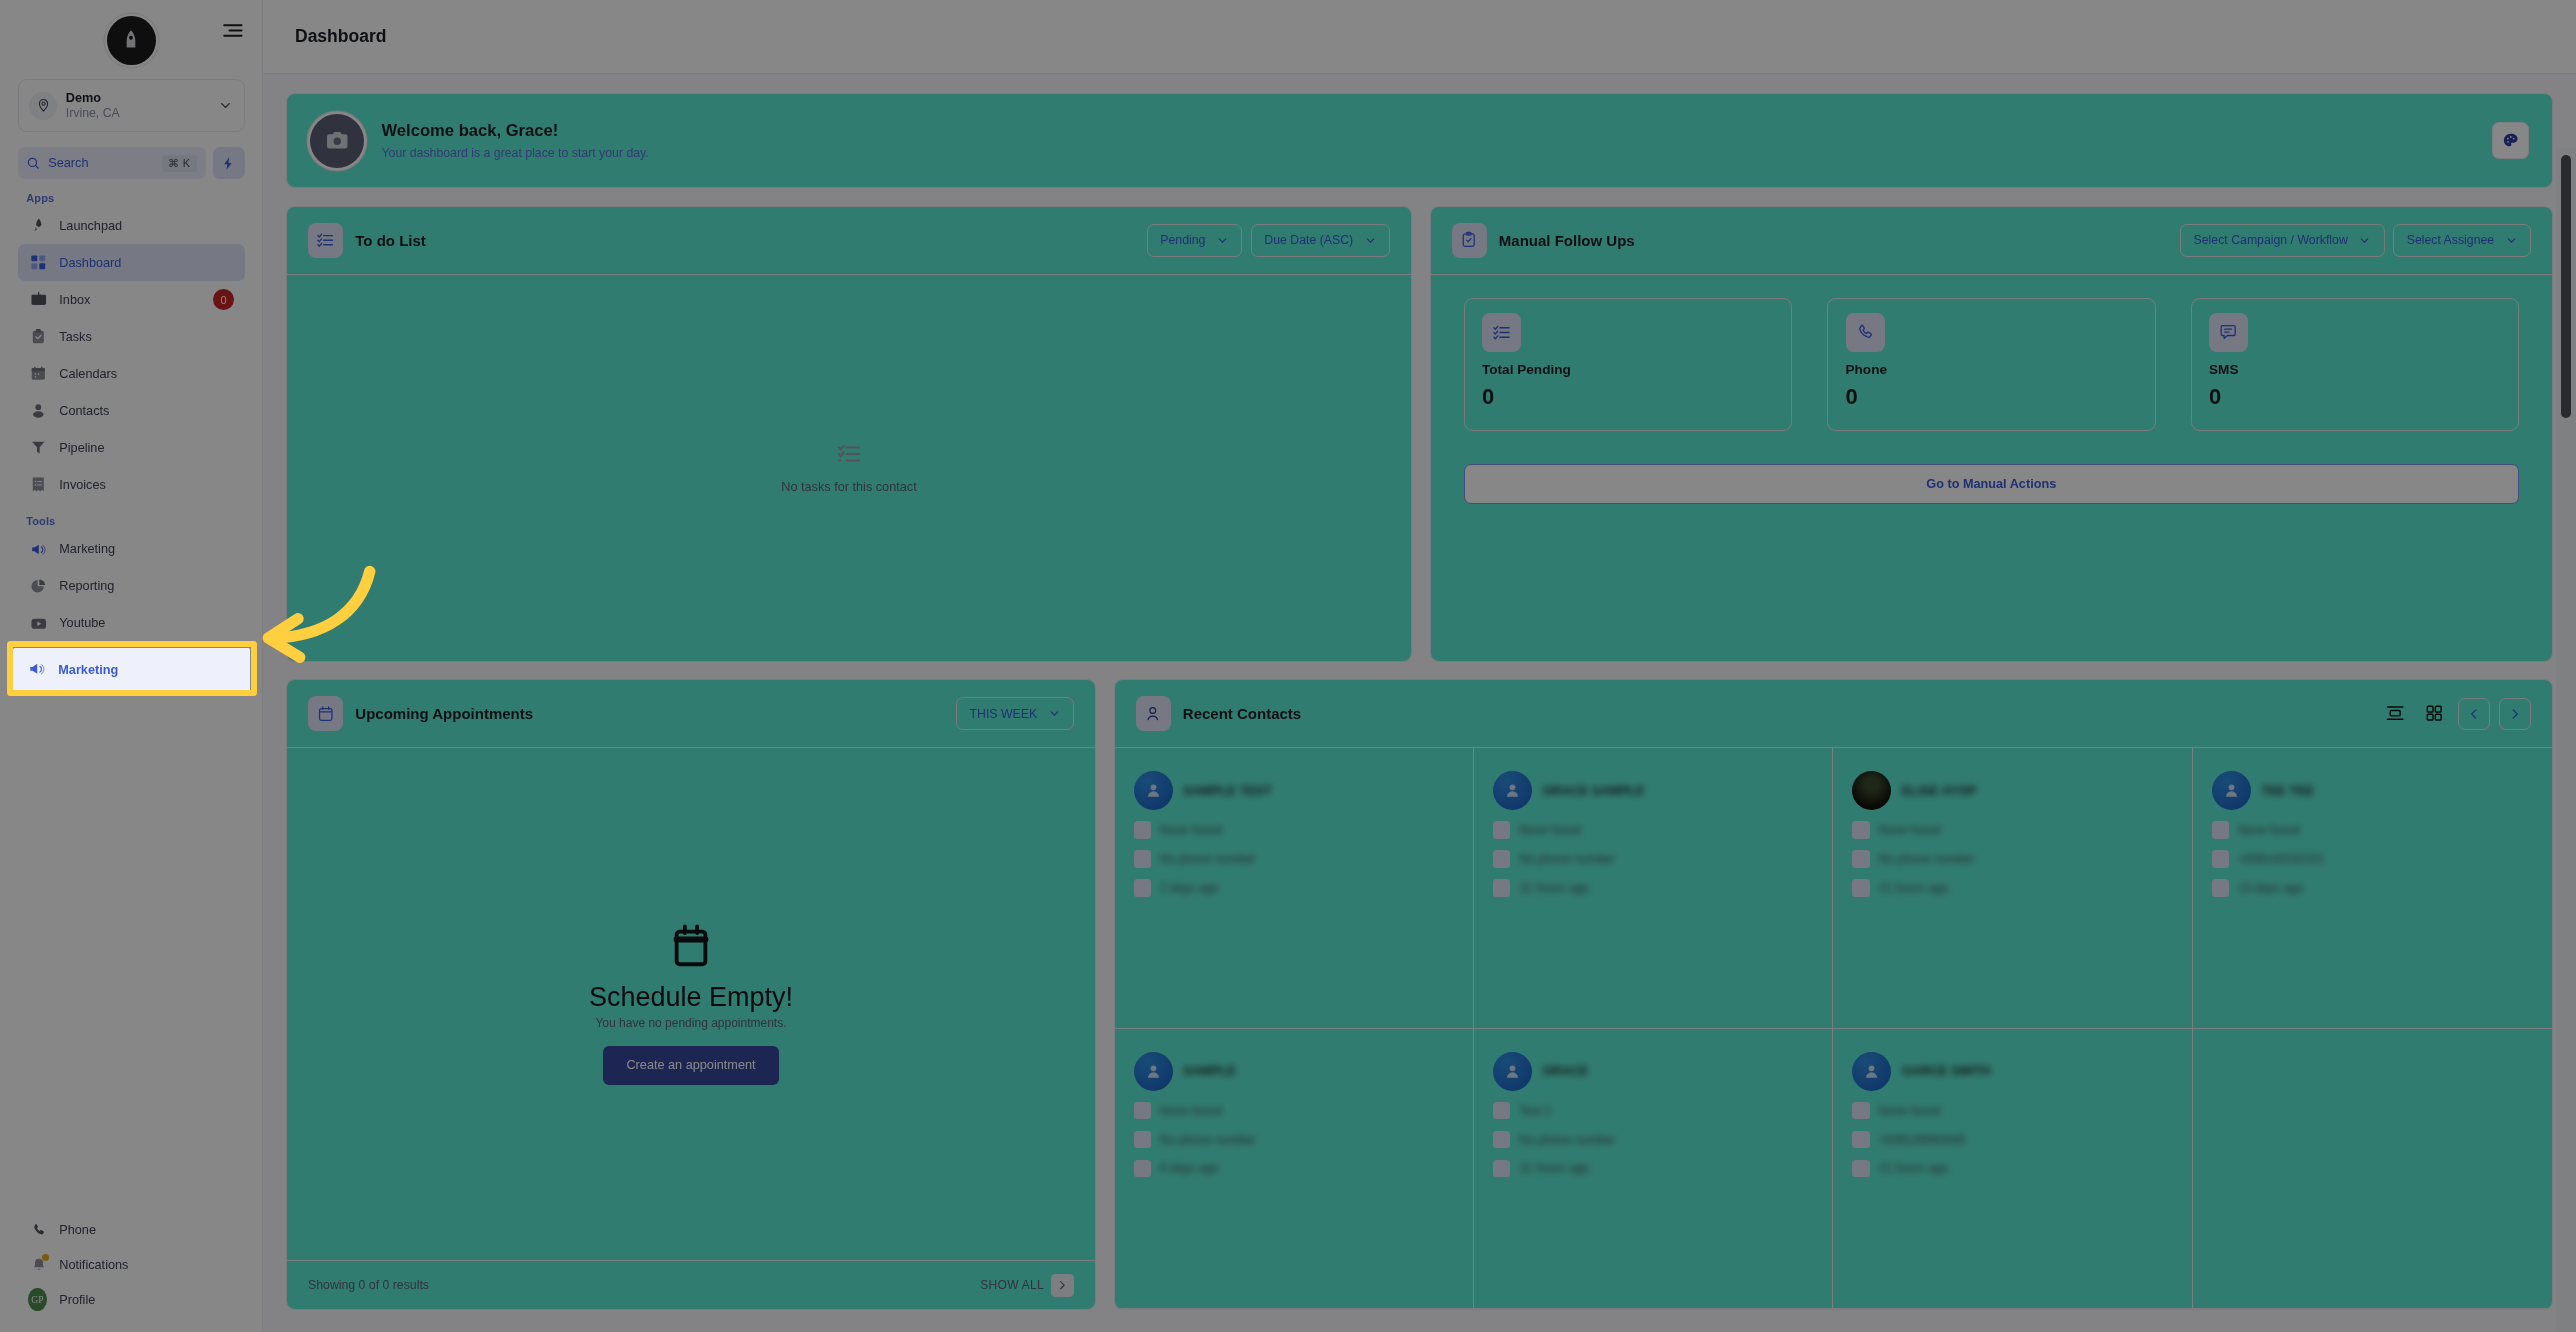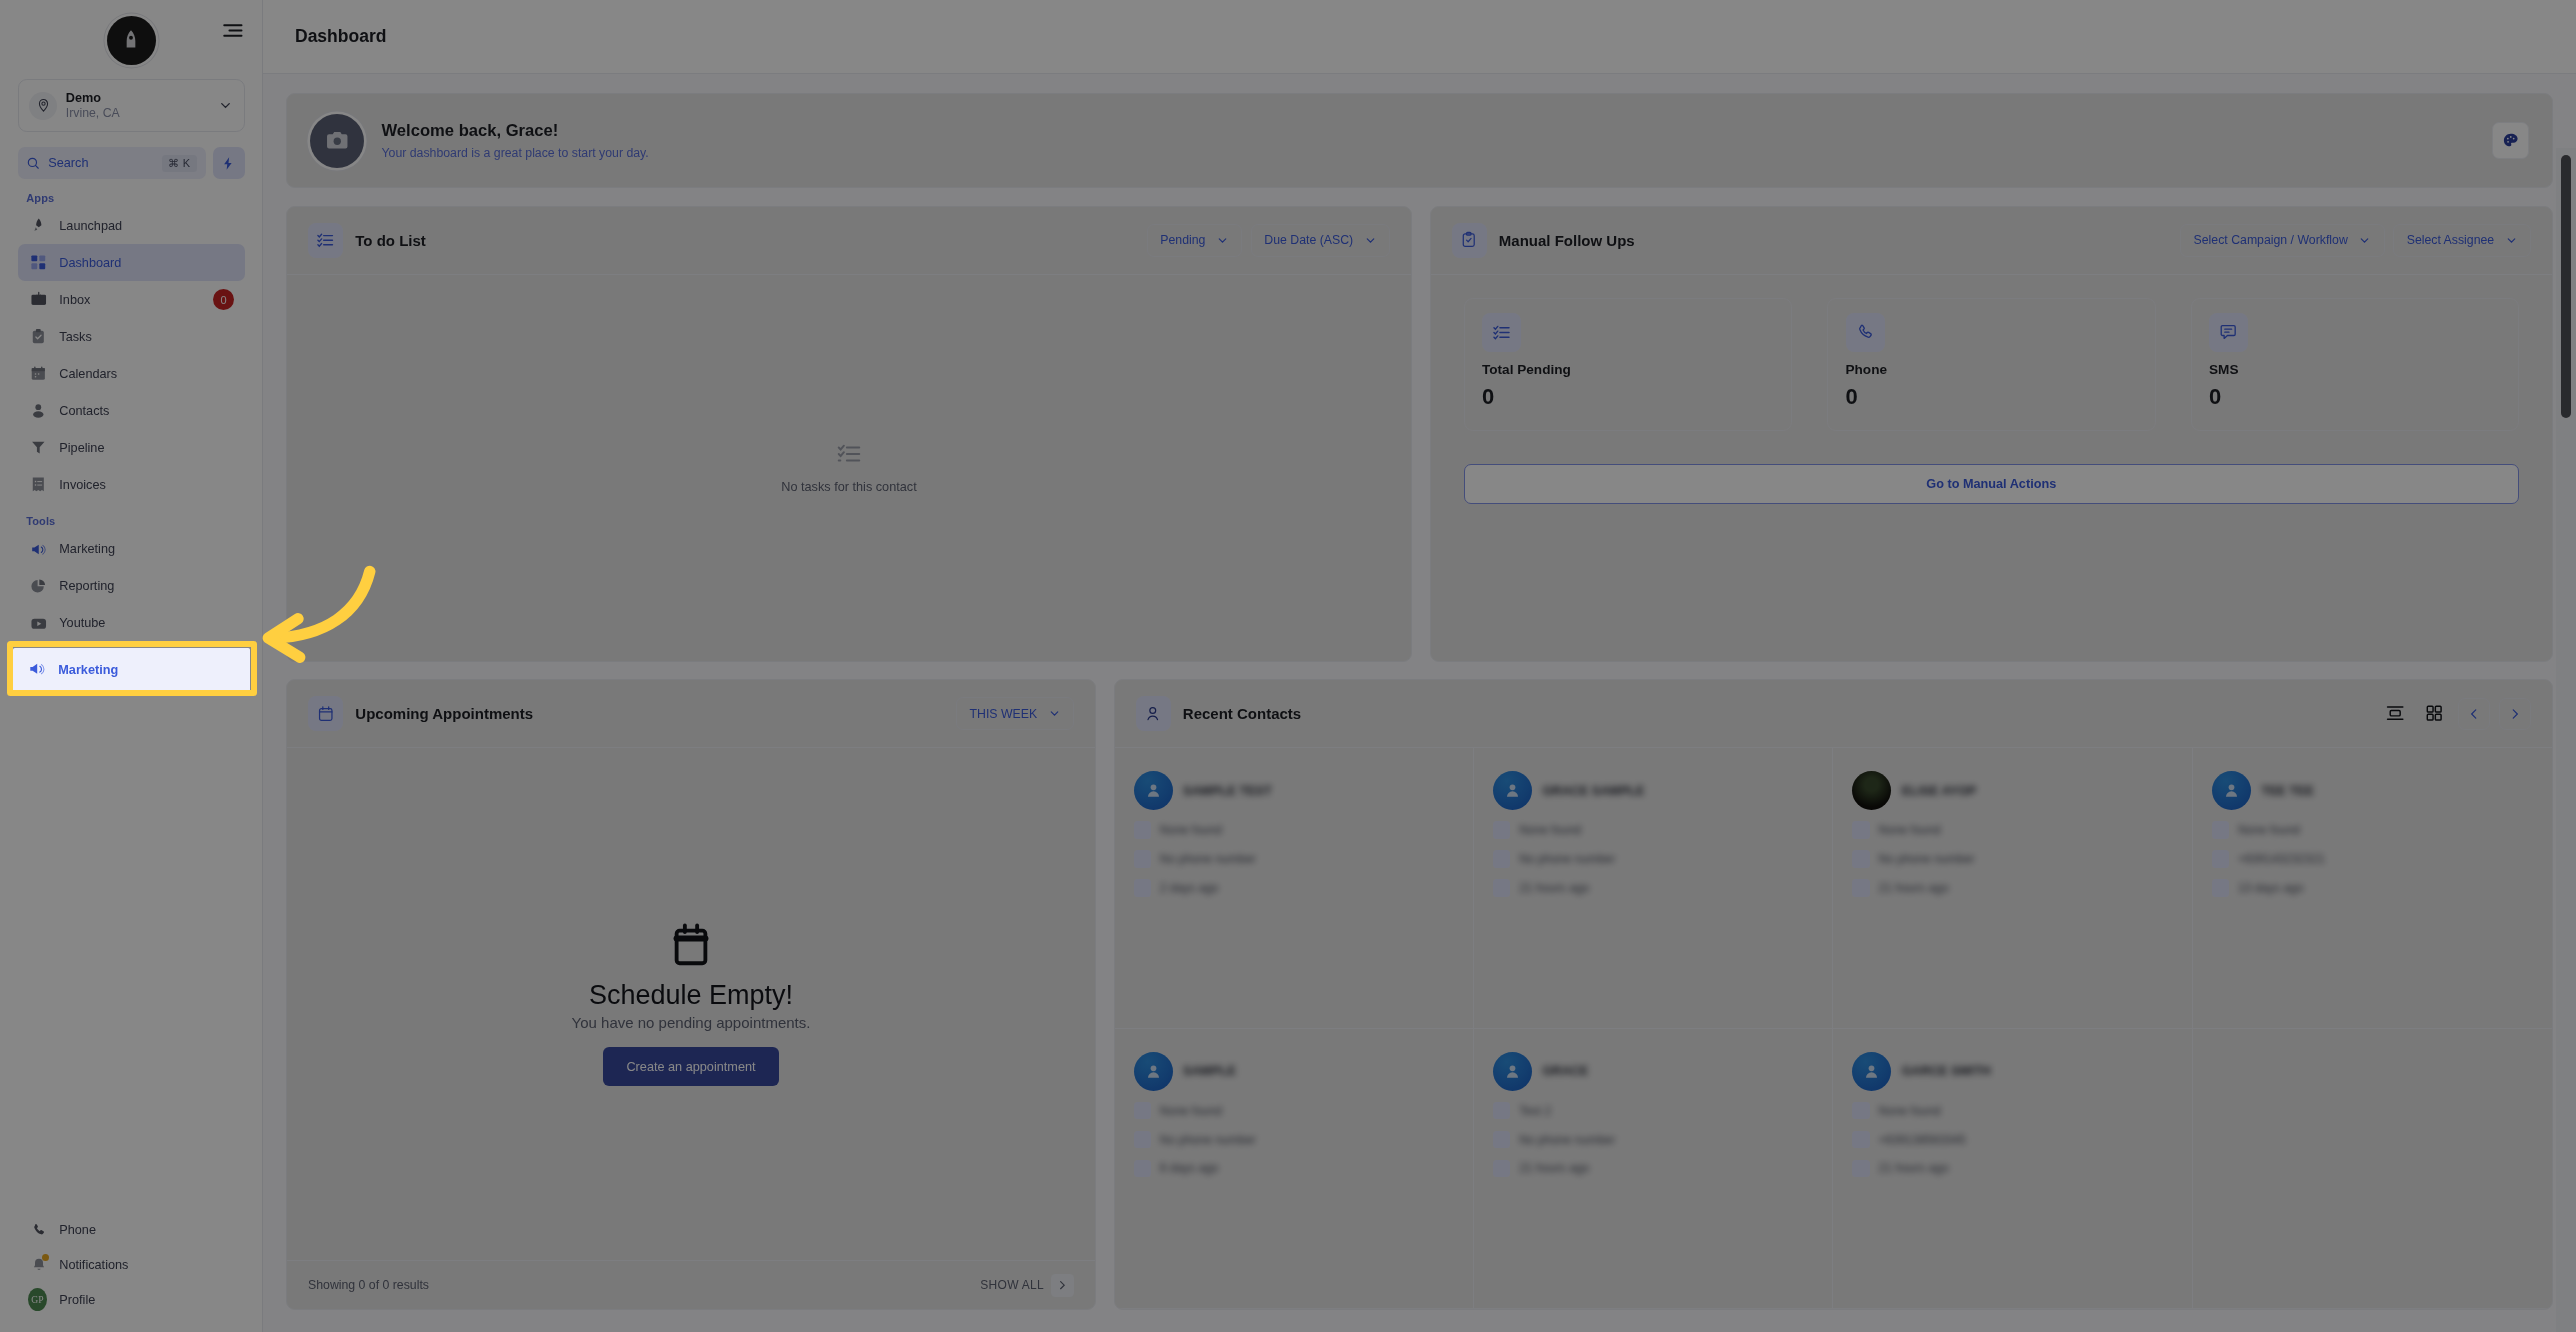--- a/index.html
+++ b/index.html
@@ -136,21 +136,21 @@
   .main { flex: 1; min-width: 0; height: 100%; display: flex; flex-direction: column; background: #f7f8fb; }
   .topbar {
     height: 74px; flex: 0 0 74px; background: #fff;
     border-bottom: 0.9px solid #e9eaf0;
     display: flex; align-items: center; padding: 0 32px;
   }
   .page-title { font-size: 17.5px; font-weight: 700; color: #1d1f25; }
 
   .content { flex: 1; overflow: hidden; padding: 19px 23px 0 23px; position: relative; }
 
-  .card { background: #e5e5e5; border: 0.9px solid #e9eaf0; border-radius: 8.8px; }
+  .card { background: #5eead4; border: 0.9px solid #e9eaf0; border-radius: 8.8px; }
 
   
   .welcome {
     height: 95px; display: flex; align-items: center;
     padding: 0 23px; gap: 17.5px; margin-bottom: 17.5px;
   }
   .wc-avatar {
     width: 54px; height: 54px; border-radius: 50%;
     background: #5b6176; display: flex; align-items: center; justify-content: center;
     box-shadow: 0 0 0 2.6px #fff, 0 0 0 3.5px #e3e4ea; flex: 0 0 54px;
@@ -203,21 +203,21 @@
     margin: 33px 0 0 0; height: 40px; border: 0.9px solid #8191e8; border-radius: 7px;
     display: flex; align-items: center; justify-content: center;
     font-size: 12.7px; color: #3b5bdb; font-weight: 600; cursor: pointer; background:#fff;
   }
 
   
   .row2 { display: flex; gap: 17.5px; margin-top: 17.5px; }
   .appt-card { width: 810px; height: 631px; display: flex; flex-direction: column; }
   .appt-body { flex: 1; display: flex; flex-direction: column; align-items: center; justify-content: center; }
   .sched-title { font-size: 27px; font-weight: 400; color: #14161c; margin-top: 12.3px; }
-  .sched-sub { font-size: 15px; color: #5c6070; margin-top: 3px; }
+  .sched-sub { font-size: 12px; color: #5c6070; margin-top: 3px; }
   .cta {
     margin-top: 16px; height: 39px; padding: 0 23px; border-radius: 6.1px;
     background: #37489e; color: #fff; font-size: 12.7px;
     display: flex; align-items: center; justify-content: center; cursor: pointer; border: none;
   }
   .appt-foot {
     height: 49px; border-top: 0.9px solid #eceef4; display: flex; align-items: center;
     padding: 0 21px; font-size: 12.3px; color: #5c6070;
   }
   .show-all { margin-left: auto; display: flex; align-items: center; gap: 7px; font-size: 12px; color: #5c6070; letter-spacing: 0.3px; cursor: pointer; justify-content: center; }

